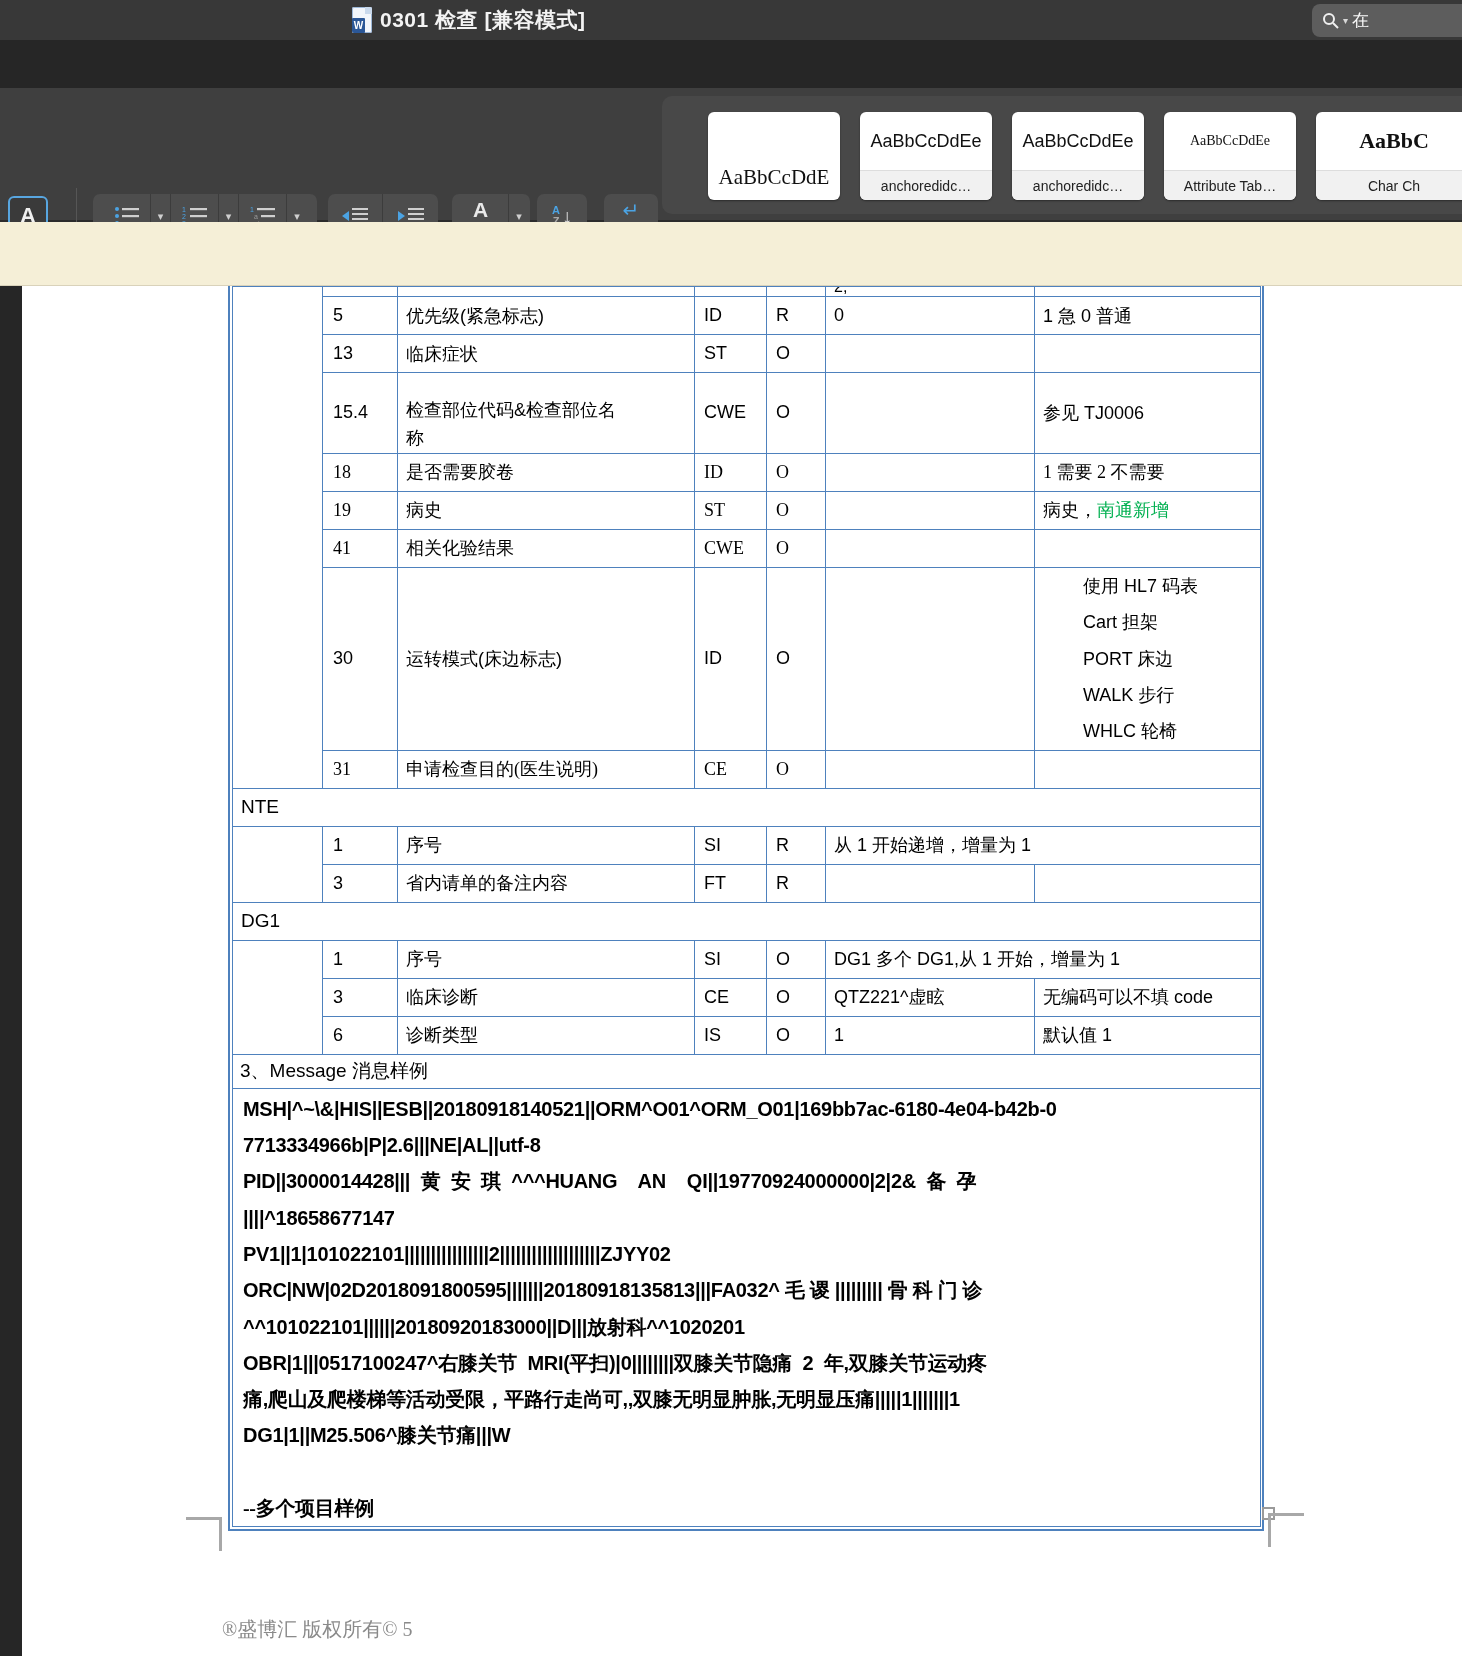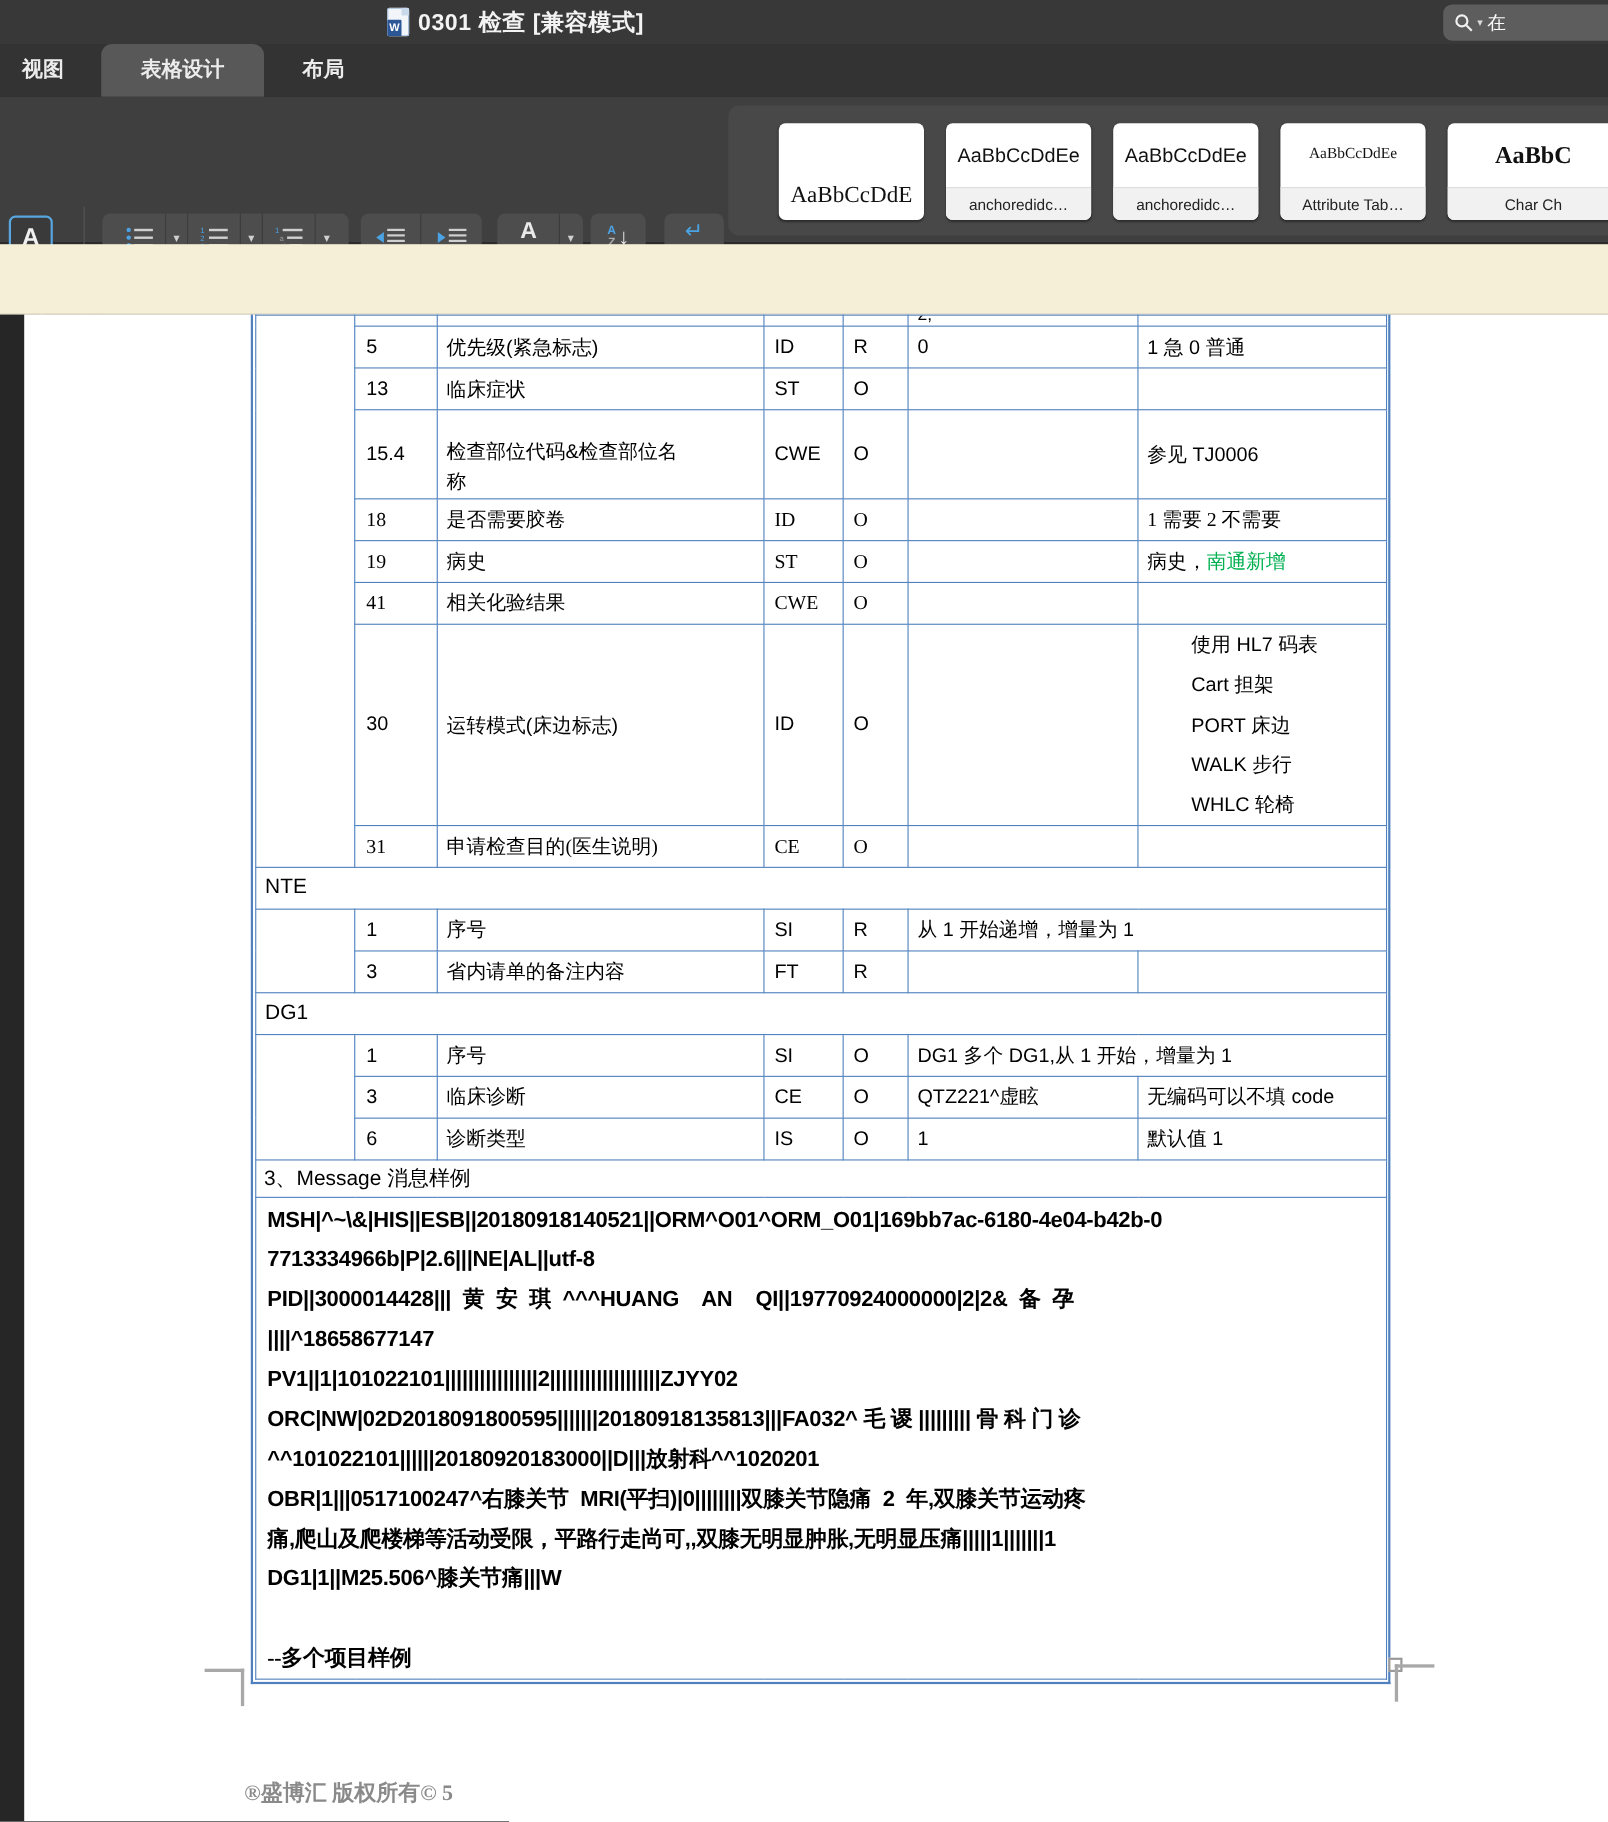--- a/index.html
+++ b/index.html
@@ -72,21 +72,21 @@
   .namewrap{max-width:215px; line-height:1.55;margin-top:24px;}
   .rm-lines div{line-height:36.4px;margin-left:40px;}
   .green{color:var(--green);}
   .clip{display:block; margin-top:-9px; font-size:16px;}
   td.msg{vertical-align:top; padding:2px 10px 0 10px;}
   .msg-line{font-size:20px; line-height:36.3px; letter-spacing:-0.3px; white-space:pre; color:#000;}
   .msg-line.green{font-family:"Liberation Serif",serif;}
 
   .resize-handle{position:absolute; left:1262px; top:1221px; width:13px; height:13px; background:#fff; border:2px solid #9a9a9a;}
   .crop{position:absolute; background:#a8a8a8;}
-  .page-footer{position:absolute; left:222px; top:1330px; color:#8a8a8a; font-family:"Liberation Serif",serif; font-size:20px;font-weight:bold;}
+  .page-footer{position:absolute; left:222px; top:1330px; color:#8a8a8a; font-family:"Liberation Serif",serif; font-size:20px;}
 </style>
 </head>
 <body>
 
 <div id="screen">
 
   <div class="titlebar">
     <div class="title-group">
       <span class="doc-icon"></span>
       <span class="title-text">0301 检查 [兼容模式]</span>
@@ -94,25 +94,20 @@
     <div class="searchbox">
       <svg width="17" height="17" viewBox="0 0 17 17">
         <circle cx="7" cy="7" r="5" fill="none" stroke="#f0f0f0" stroke-width="2"></circle>
         <line x1="11" y1="11" x2="16" y2="16" stroke="#f0f0f0" stroke-width="2"></line>
       </svg>
       <span class="chev">▾</span>
       <span class="stext">在</span>
     </div>
   </div>
 
-  <div class="tabstrip">
-    <div class="tab" id="tab-view">视图</div>
-    <div class="tab active" id="tab-design">表格设计</div>
-    <div class="tab" id="tab-layout">布局</div>
-  </div>
 
   <div class="ribbon">
     <div class="btn-a">A</div>
     <div class="btn-zi">字</div>
     <div class="vsep"></div>
 
     <div class="rbtn-box" style="left:93px; top:106px; width:224px;">
       <div class="seg" style="width:48px;">
         <svg width="26" height="20" viewBox="0 0 26 20">
           <circle cx="3" cy="3" r="2" class="icon-blue"></circle>

